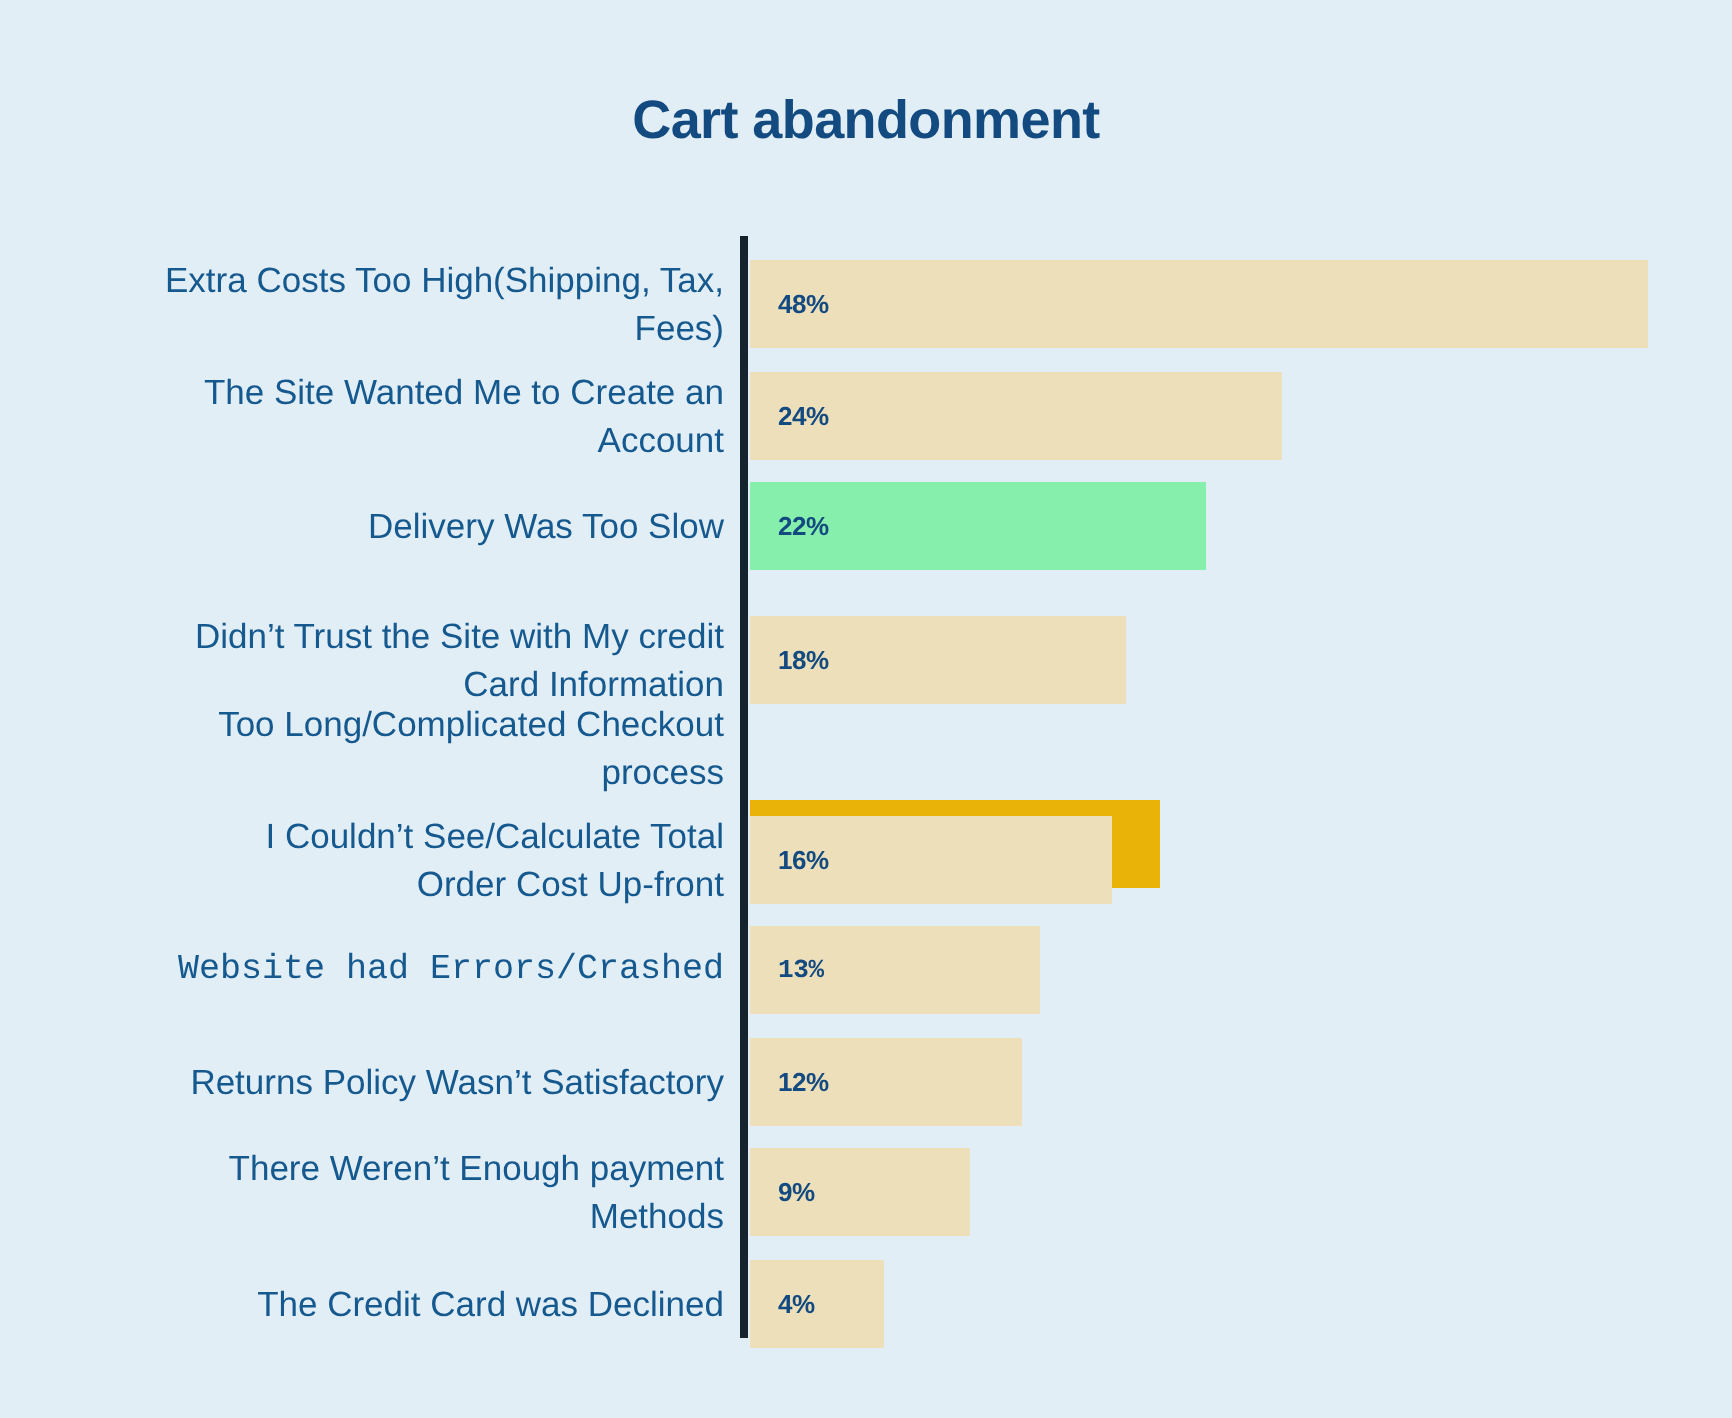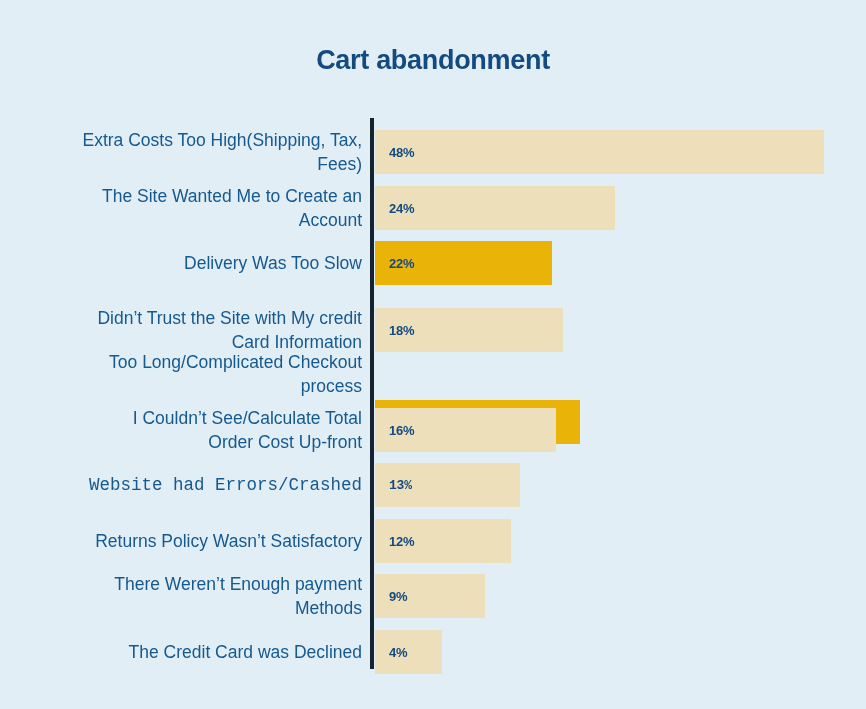--- a/index.html
+++ b/index.html
@@ -103,27 +103,27 @@
         <div class="chart-row" style="top: 12px;">
           <div class="row-label">Extra Costs Too High(Shipping, Tax,
 Fees)</div>
           <div class="row-bar" style="width: 448.64px; background: rgb(238, 223, 187);">
             <span class="row-value">48%</span>
           </div>
         </div>
         <div class="chart-row" style="top: 67.5px;">
           <div class="row-label">The Site Wanted Me to Create an
 Account</div>
-          <div class="row-bar" style="width: 240.32px; background: rgb(238, 223, 187);">
+          <div class="row-bar" style="width: 240.32px; background: rgb(238, 223, 187); padding-left: 26px;">
             <span class="row-value">24%</span>
           </div>
         </div>
         <div class="chart-row" style="top: 123px;">
           <div class="row-label">Delivery Was Too Slow</div>
-          <div class="row-bar" style="width: 177px; background: #eab308;">
+          <div class="row-bar" style="width: 228px; background: #86efac;">
             <span class="row-value">22%</span>
           </div>
         </div>
         <div class="chart-row" style="top: 190px;">
           <div class="row-label">Didn’t Trust the Site with My credit
 Card Information</div>
           <div class="row-bar" style="width: 188.24px; background: rgb(238, 223, 187);">
             <span class="row-value">18%</span>
           </div>
         </div>

